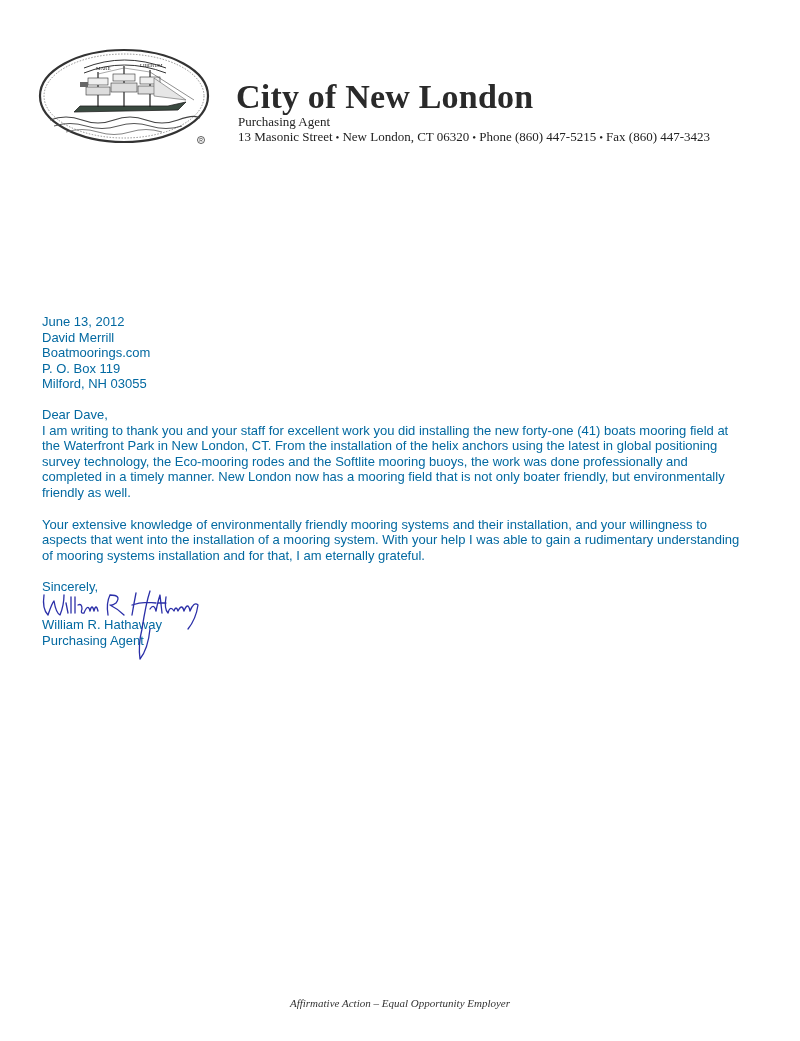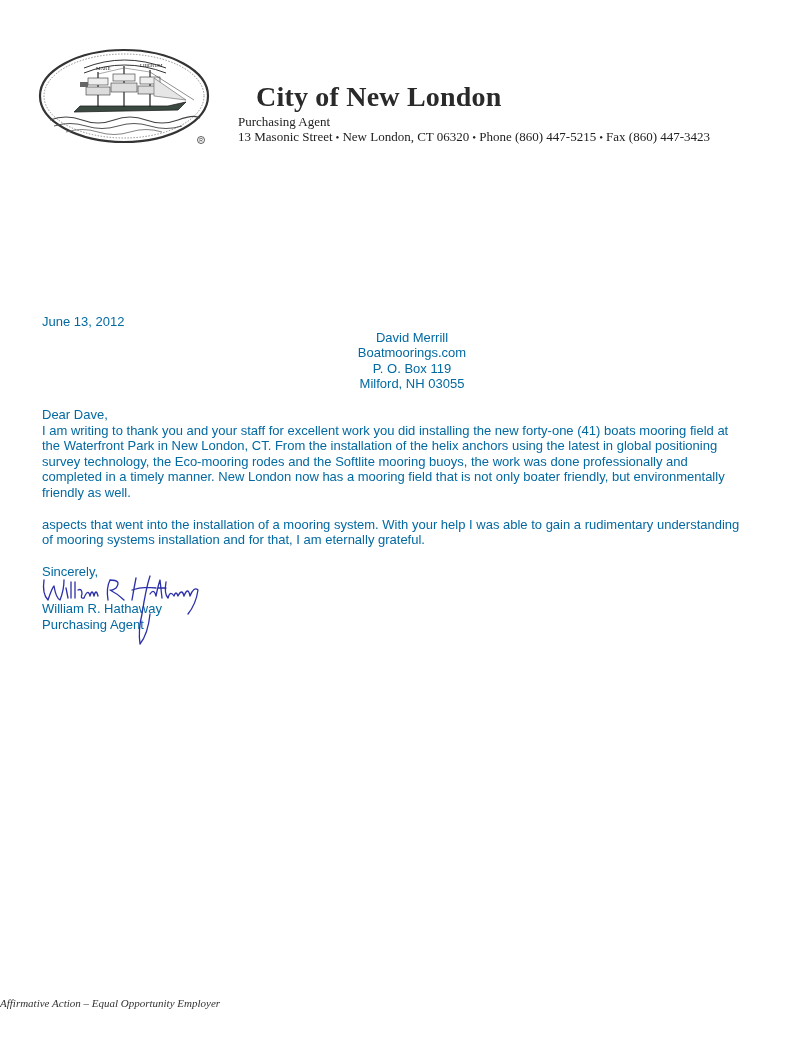--- a/index.html
+++ b/index.html
@@ -22,26 +22,25 @@
       height: 110px;
     }
     .letterhead {
       position: absolute;
       left: 236px;
       top: 82px;
       font-family: "Liberation Serif", serif;
       color: #222;
     }
     .lh-title {
-      font-size: 28px;
+      font-size: 34px;
       font-weight: bold;
       line-height: 30px;
       letter-spacing: 0.2px;
       color: #2a2a2a;
-      margin-left: 20px;
     }
     .lh-dept {
       font-size: 13px;
       line-height: 15px;
       margin-top: 2px;
       margin-left: 2px;
     }
     .lh-address {
       font-size: 13px;
       line-height: 16px;
@@ -59,21 +58,21 @@
       width: 740px;
       font-family: "Liberation Sans", sans-serif;
       font-size: 13px;
       line-height: 15.6px;
       color: #0369a1;
     }
     .letter p {
       margin: 0;
     }
     .date { margin-bottom: 15px; }
-    .recipient { margin-bottom: 15px; text-align: center; }
+    .recipient { margin-bottom: 15px; }
     .salutation { margin-bottom: 16px; }
     .para { margin-bottom: 16px; white-space: nowrap; }
     .para .line { display: block; }
     .closing-line { margin-bottom: 16px; }
     .signoff {
       position: relative;
     }
     .signature {
       position: absolute;
       left: -4px;
@@ -82,20 +81,21 @@
       height: 80px;
     }
     .sig-name-block {
       margin-top: 22px;
     }
     .footer {
       position: absolute;
       left: 0;
       width: 800px;
       top: 997px;
+      text-align: center;
       font-family: "Liberation Serif", serif;
       font-style: italic;
       font-size: 11px;
       color: #333;
     }
   </style>
 </head>
 <body>
 
 <div class="logo">
@@ -159,20 +159,21 @@
 
   <div class="para">
     <span class="line">I am writing to thank you and your staff for excellent work you did installing the new forty-one (41) boats mooring field at</span>
     <span class="line">the Waterfront Park in New London, CT.  From the installation of the helix anchors using the latest in global positioning</span>
     <span class="line">survey technology, the Eco-mooring rodes and the Softlite mooring buoys, the work was done professionally and</span>
     <span class="line">completed in a timely manner.  New London now has a mooring field that is not only boater friendly, but environmentally</span>
     <span class="line">friendly as well.</span>
   </div>
 
   <div class="para">
+    <span class="line">Your extensive knowledge of environmentally friendly mooring systems and their installation, and your willingness to</span>
     <span class="line">aspects that went into the installation of a mooring system.  With your help I was able to gain a rudimentary understanding</span>
     <span class="line">of mooring systems installation and for that, I am eternally grateful.</span>
   </div>
 
 
   <div class="signoff">
     <p>Sincerely,</p>
     <svg class="signature" viewBox="0 0 190 80">
       <g fill="none" stroke="#2b2fa8" stroke-width="1.3" stroke-linecap="round" stroke-linejoin="round">
 

